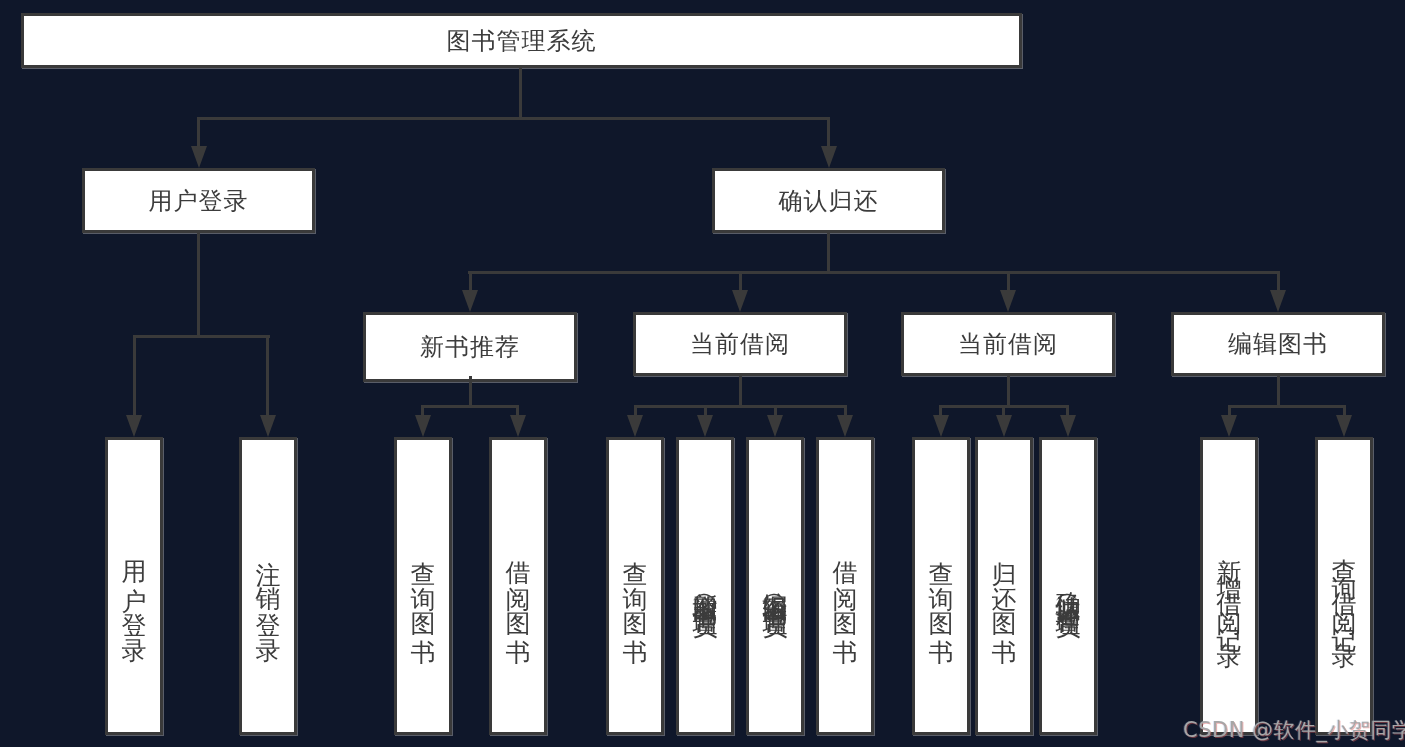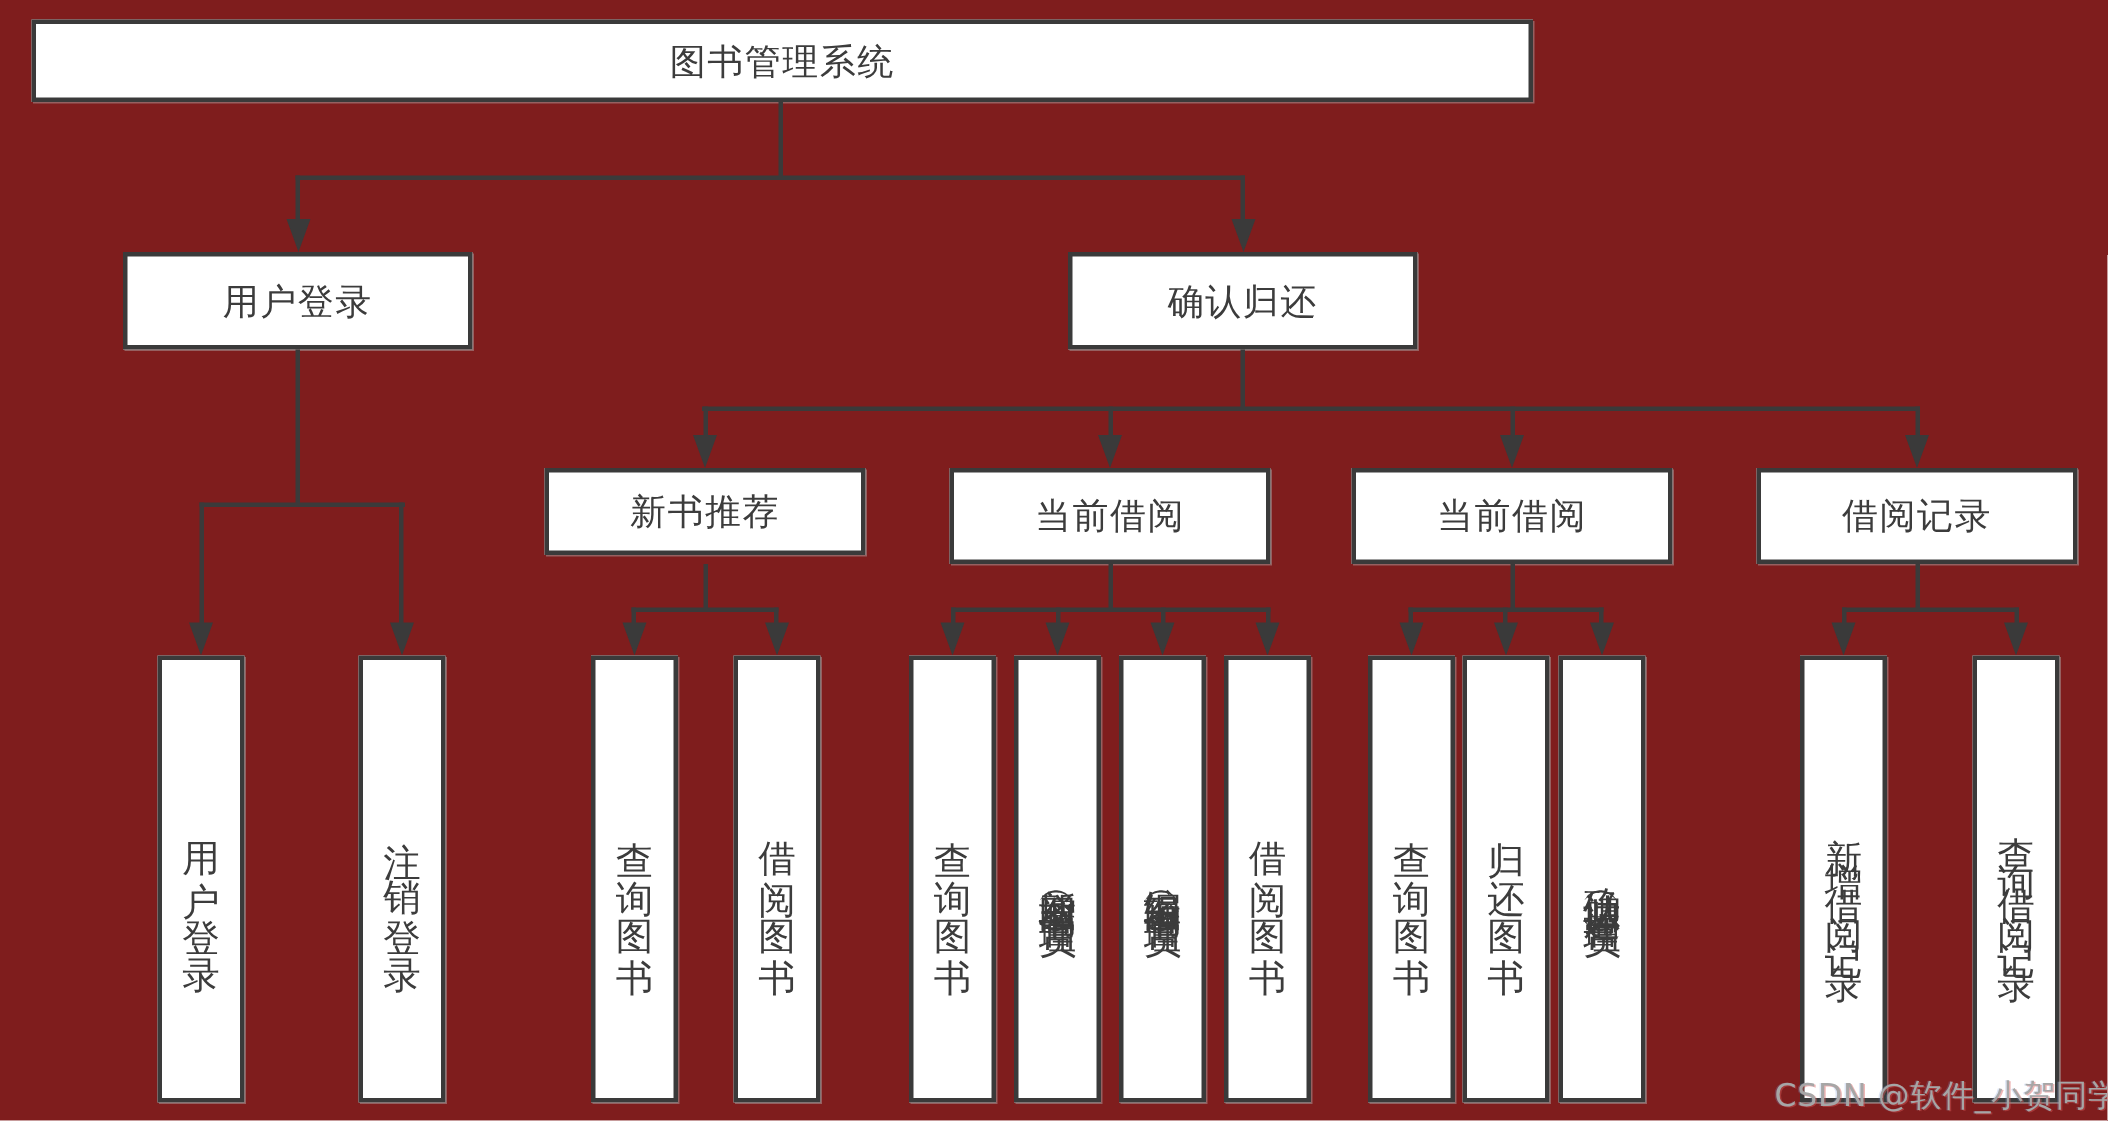--- a/index.html
+++ b/index.html
@@ -1,19 +1,19 @@
 <!DOCTYPE html>
 <html><head>
 <meta charset="utf-8">
 <style>
   * { margin:0; padding:0; box-sizing:border-box; }
   html,body { background:#ffffff; }
   body { font-family:"DejaVu Sans","Liberation Sans",sans-serif; }
   #stage {
-    position:relative; width:1405px; height:747px; background:#7f1d1d;
+    position:relative; width:1405px; height:747px; background:#0f172a;
     overflow:hidden; color:#3c3c3c;
   }
   .node {
     position:absolute; background:#ffffff; border:3px solid #3a3a3a;
     display:flex; align-items:center; justify-content:center;
     font-size:24px; color:#3c3c3c; letter-spacing:1px;
     box-shadow:1px 1px 0 rgba(180,180,180,.45);
   }
   .leaf {
     position:absolute; background:#ffffff; border:3px solid #3a3a3a;
@@ -73,31 +73,31 @@
   <div class="hl" style="left:468px; top:271px; width:812px; height:3px;"></div>
   <div class="vl" style="left:468.5px; top:271px; width:3px; height:21px;"></div>
   <div class="arrow" style="left:462px; top:290px;"></div>
   <div class="vl" style="left:738.5px; top:271px; width:3px; height:21px;"></div>
   <div class="arrow" style="left:732px; top:290px;"></div>
   <div class="vl" style="left:1006.5px; top:271px; width:3px; height:21px;"></div>
   <div class="arrow" style="left:1000px; top:290px;"></div>
   <div class="vl" style="left:1276.5px; top:271px; width:3px; height:21px;"></div>
   <div class="arrow" style="left:1270px; top:290px;"></div>
 
-  <div class="node" style="left:363px; top:312px; width:214px; height:58px;">
+  <div class="node" style="left:363px; top:312px; width:214px; height:70px;">
     <span>新书推荐</span>
   </div>
   <div class="node" style="left:633px; top:312px; width:214px; height:64px;">
     <span>当前借阅</span>
   </div>
   <div class="node" style="left:901px; top:312px; width:214px; height:64px;">
     <span>当前借阅</span>
   </div>
   <div class="node" style="left:1171px; top:312px; width:214px; height:64px;">
-    <span>借阅记录</span>
+    <span>编辑图书</span>
   </div>
 
   <div class="vl" style="left:468.5px; top:376px; width:3px; height:32px;"></div>
   <div class="hl" style="left:421px; top:405px; width:98px; height:3px;"></div>
   <div class="vl" style="left:421px; top:405px; width:3px; height:12px;"></div>
   <div class="arrow" style="left:414.5px; top:415px;"></div>
   <div class="vl" style="left:516px; top:405px; width:3px; height:12px;"></div>
   <div class="arrow" style="left:509.5px; top:415px;"></div>
 
   <div class="vl" style="left:738.5px; top:376px; width:3px; height:32px;"></div>

